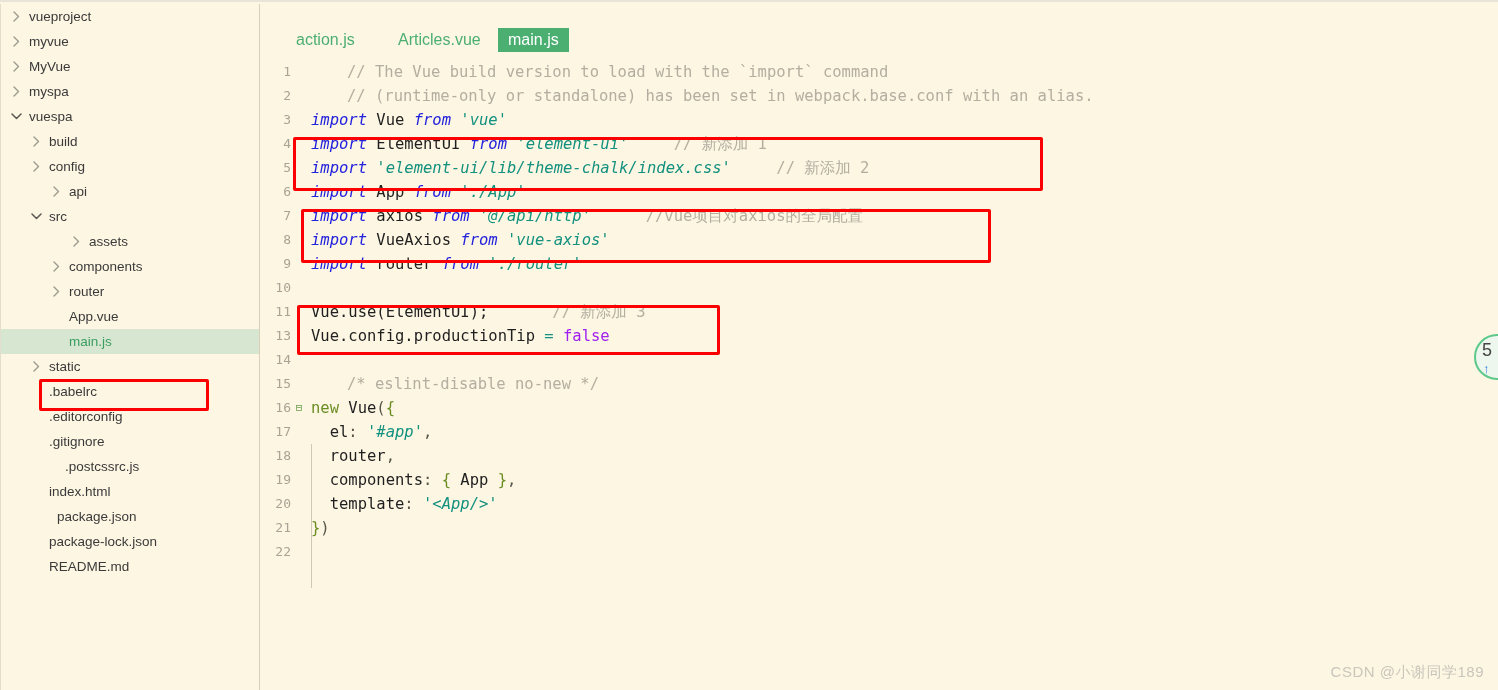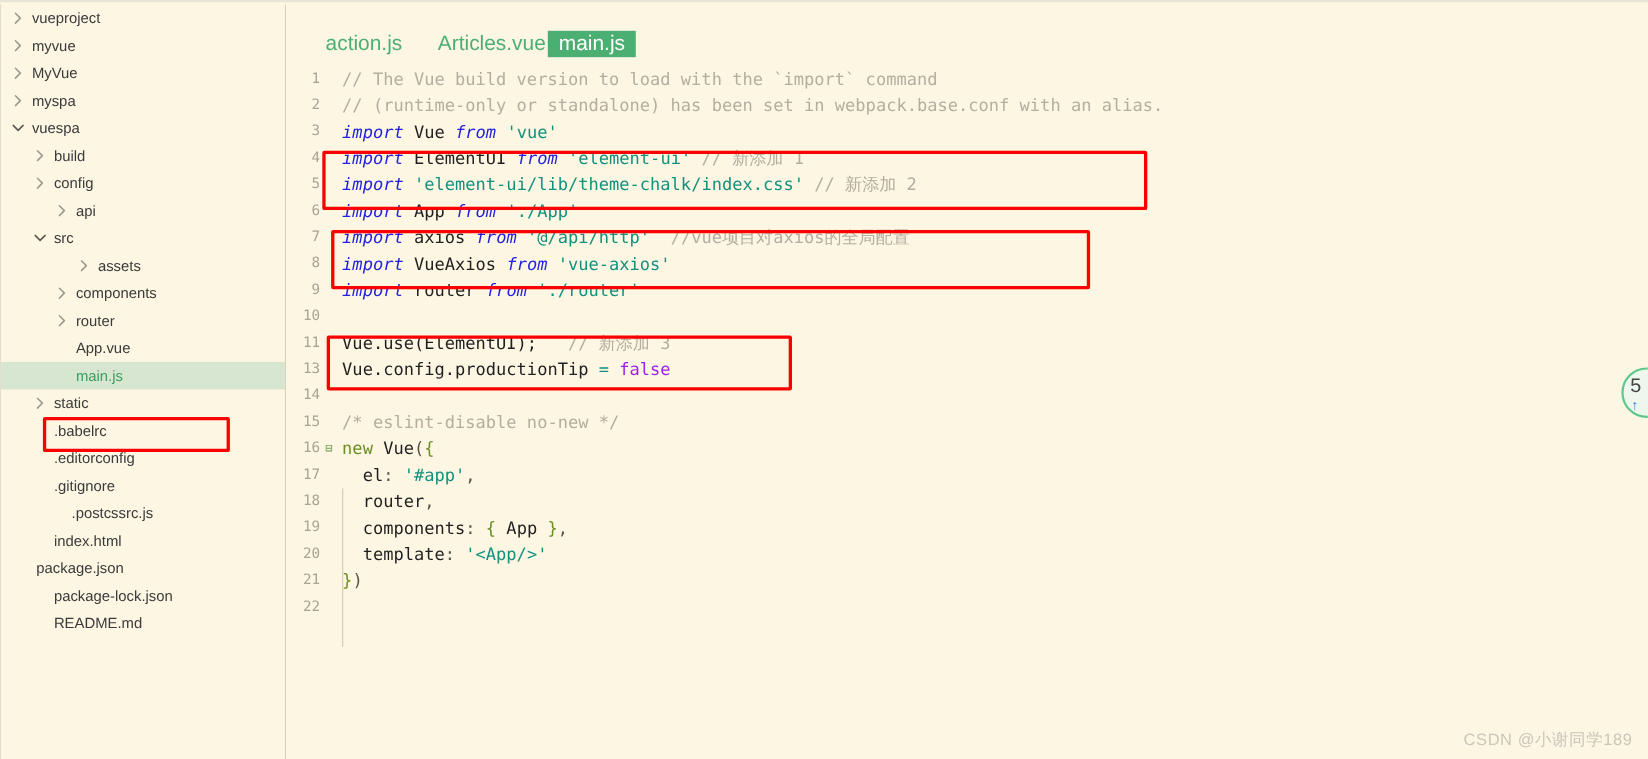--- a/index.html
+++ b/index.html
@@ -60,21 +60,21 @@
   }
   #tabstrip {
     position: relative;
     height: 40px;
   }
   .tab {
     position: absolute;
     top: 24px;
     height: 24px;
     line-height: 24px;
-    font-size: 19px;
+    font-size: 16px;
     color: #4caf72;
     padding: 0 10px;
     white-space: nowrap;
   }
   .tab.active {
     background: #4caf72;
     color: #ffffff;
   }
 
   
@@ -105,24 +105,24 @@
     flex: 0 0 12px;
     width: 12px;
     text-align: center;
     color: #6d9e4e;
     font-size: 11px;
     line-height: 24px;
   }
   .txt { flex: 1 1 auto; padding-left: 6px; }
 
   
-  .cm  { color: #b3aea0; }              
+  .cm  { color: #b3aea0; margin-left: 36px; }              
   .kw  { color: #2222dd; font-style: italic; } 
   .id  { color: #1f1f1f; }              
-  .str { color: #12917f; }              
+  .str { color: #12917f; font-style: italic; }              
   .pun { color: #555548; }
   .lit { color: #a020f0; }              
   .grn { color: #6b8e23; text-align: right; }              
   .op  { color: #12917f; }
 
   
   .guide {
     position: absolute;
     left: 50px;
     top: 0; bottom: 0;
@@ -305,21 +305,21 @@
           <span class="lbl">.gitignore</span>
         </div>
         <div class="tree-row" style="padding-left:44px">
           <span class="chev"></span>
           <span class="lbl">.postcssrc.js</span>
         </div>
         <div class="tree-row" style="padding-left:28px">
           <span class="chev"></span>
           <span class="lbl">index.html</span>
         </div>
-        <div class="tree-row" style="padding-left:12px">
+        <div class="tree-row" style="padding-left:36px">
           <span class="chev"></span>
           <span class="lbl">package.json</span>
         </div>
         <div class="tree-row" style="padding-left:28px">
           <span class="chev"></span>
           <span class="lbl">package-lock.json</span>
         </div>
         <div class="tree-row" style="padding-left:28px">
           <span class="chev"></span>
           <span class="lbl">README.md</span>

